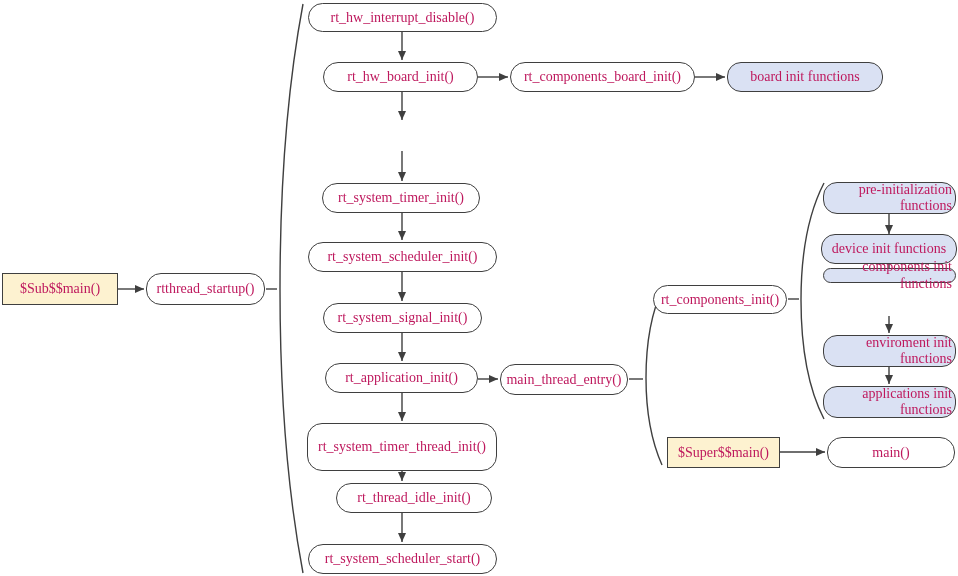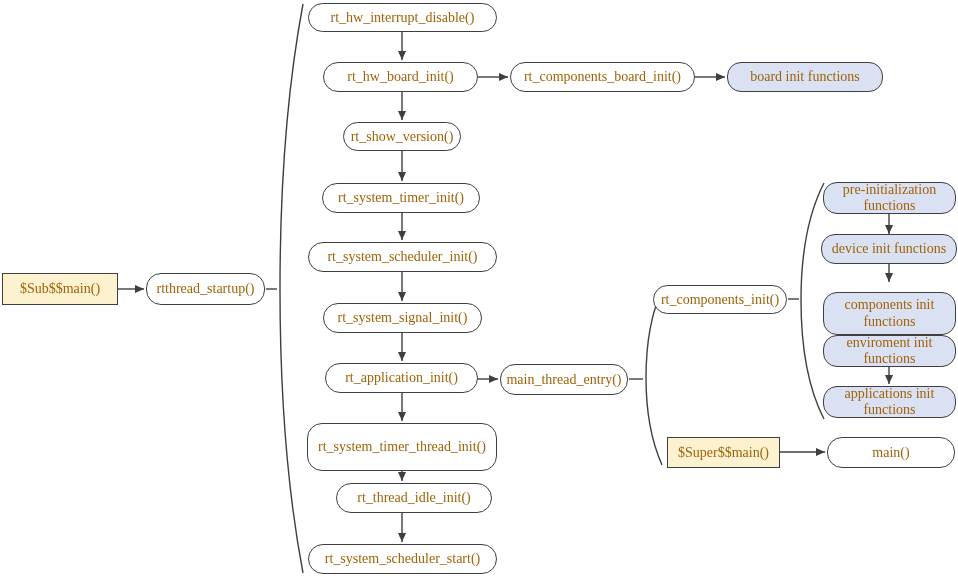--- a/index.html
+++ b/index.html
@@ -11,21 +11,21 @@
     --bg:#ffffff;
   }
   html,body{margin:0;padding:0;background:var(--bg);}
   .canvas{
     position:relative;width:958px;height:576px;background:var(--bg);
     font-family:"Liberation Serif","DejaVu Serif",serif;overflow:hidden;
   }
   .connectors{position:absolute;left:0;top:0;width:958px;height:576px;}
   .node{
     position:absolute;display:flex;align-items:center;justify-content:center;
-    text-align:center;font-size:14px;color:#a16207;line-height:1.1;
+    text-align:right;font-size:14px;color:#be185d;line-height:1.1;
     background:var(--process-fill);border:1.4px solid var(--border);
     box-sizing:border-box;padding:0 3px;white-space:nowrap;
   }
   .pill{border-radius:15px;}
   .group{background:var(--group-fill);border-radius:14px;font-size:14px;white-space:normal;line-height:1.15;}
   .entry{background:var(--entry-fill);border-radius:0;font-family:Liberation Serif, serif;}
 </style>
 </head>
 <body>
 
@@ -72,35 +72,34 @@
     </g>
   </svg>
 
   <div class="node entry" style="left:2px;top:273px;width:116px;height:32px">$Sub$$main()</div>
   <div class="node pill" style="left:146px;top:273px;width:119px;height:32px">rtthread_startup()</div>
 
   <div class="node entry" style="left:667px;top:437px;width:113px;height:31px">$Super$$main()</div>
 
   <div class="node pill" style="left:308px;top:3px;width:189px;height:29px">rt_hw_interrupt_disable()</div>
   <div class="node pill" style="left:323px;top:62px;width:155px;height:30px">rt_hw_board_init()</div>
-  <div class="node pill" style="left:343px;top:122px;width:118px;height:29px">rt_show_version()</div>
   <div class="node pill" style="left:322px;top:183px;width:158px;height:30px">rt_system_timer_init()</div>
   <div class="node pill" style="left:308px;top:242px;width:189px;height:30px">rt_system_scheduler_init()</div>
   <div class="node pill" style="left:323px;top:303px;width:159px;height:30px">rt_system_signal_init()</div>
   <div class="node pill" style="left:325px;top:363px;width:153px;height:30px">rt_application_init()</div>
   <div class="node pill" style="left:307px;top:423px;width:190px;height:48px">rt_system_timer_thread_init()</div>
   <div class="node pill" style="left:336px;top:483px;width:156px;height:30px">rt_thread_idle_init()</div>
   <div class="node pill" style="left:308px;top:544px;width:189px;height:30px">rt_system_scheduler_start()</div>
 
   <div class="node pill" style="left:510px;top:62px;width:185px;height:30px">rt_components_board_init()</div>
   <div class="node pill group" style="left:727px;top:62px;width:156px;height:30px">board init functions</div>
 
   <div class="node pill" style="left:500px;top:364px;width:128px;height:31px">main_thread_entry()</div>
   <div class="node pill" style="left:653px;top:285px;width:134px;height:29px">rt_components_init()</div>
   <div class="node pill" style="left:827px;top:437px;width:128px;height:31px">main()</div>
 
   <div class="node pill group" style="left:823px;top:182px;width:133px;height:32px">pre-initialization functions</div>
   <div class="node pill group" style="left:821px;top:234px;width:136px;height:30px">device init functions</div>
-  <div class="node pill group" style="left:823px;top:292px;width:133px;height:43px">components init functions</div>
+  <div class="node pill group" style="left:823px;top:268px;width:133px;height:15px">components init functions</div>
   <div class="node pill group" style="left:823px;top:335px;width:133px;height:32px">enviroment init functions</div>
   <div class="node pill group" style="left:823px;top:386px;width:133px;height:32px">applications init functions</div>
 
 </div>
 
 </body></html>

